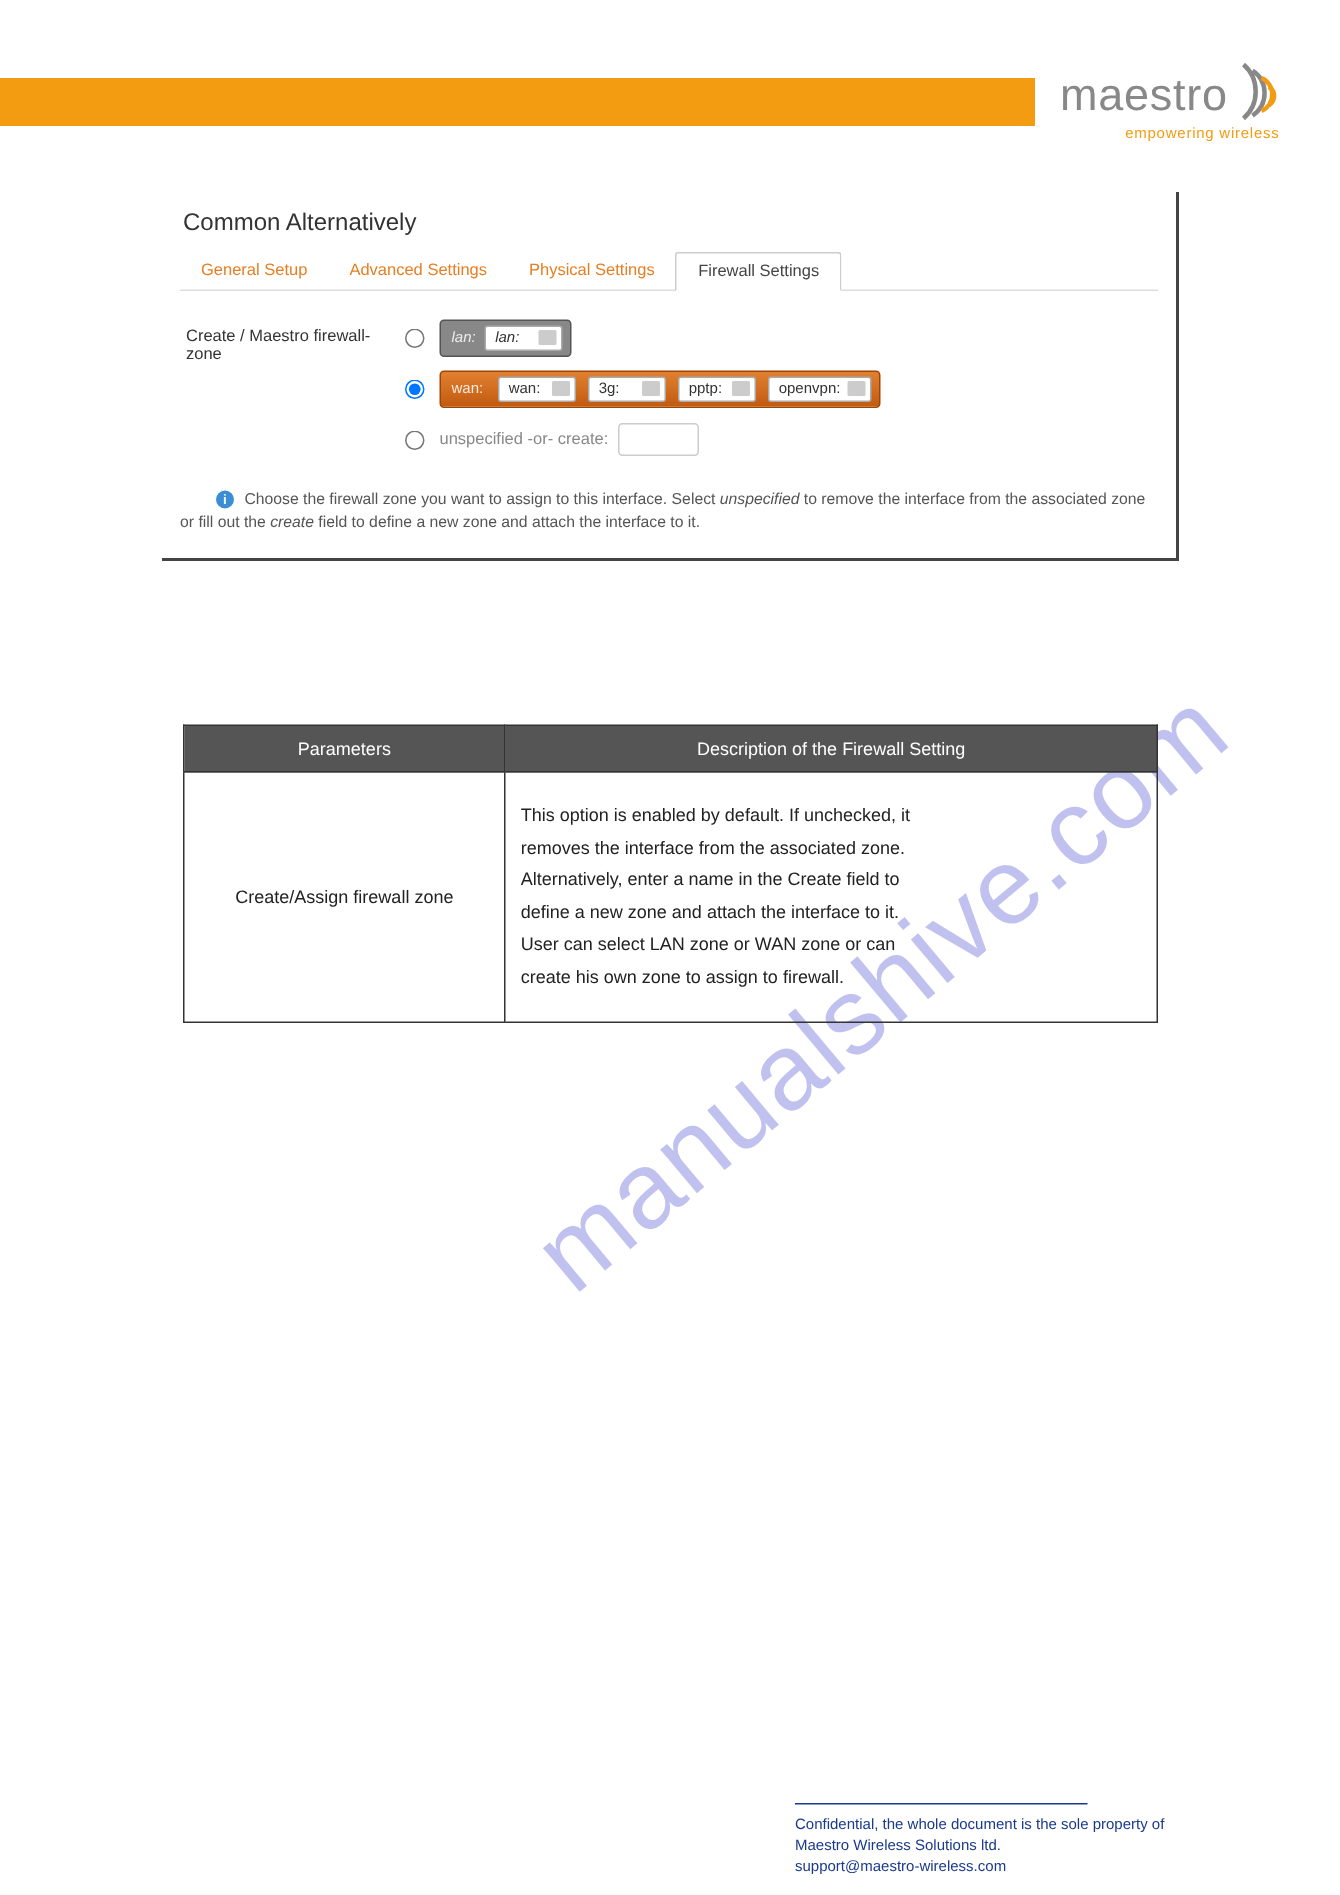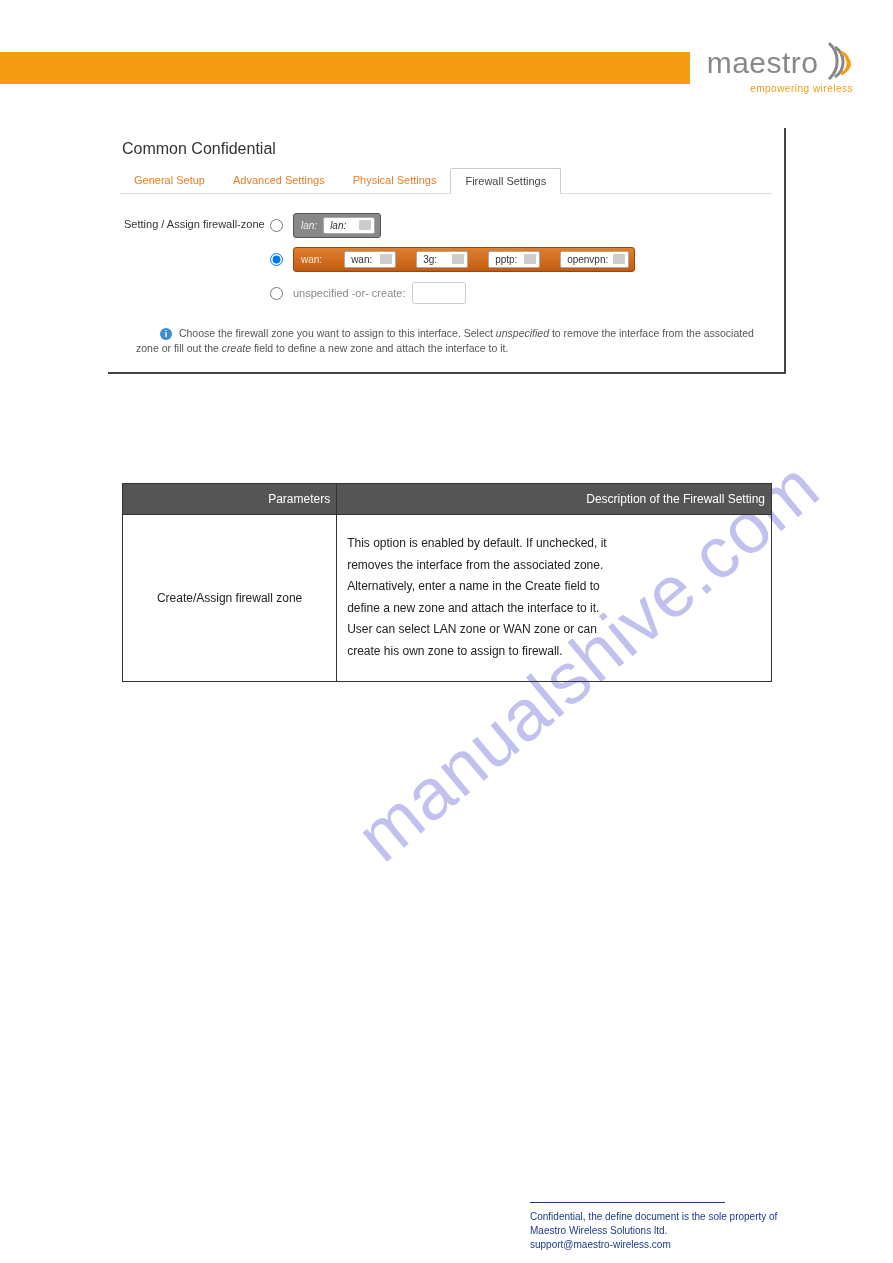--- a/index.html
+++ b/index.html
@@ -111,21 +111,21 @@
     font-style: italic;
   }
   .zone-orange {
     background: #d2691e;
     background: linear-gradient(#e08030, #c25a10);
     border: 1px solid #a04500;
     border-radius: 3px;
     padding: 3px 5px;
     display: flex;
     align-items: center;
-    gap: 20px;
+    gap: 8px;
   }
   .iface {
     background: #fff;
     border: 1px solid #aaa;
     border-radius: 2px;
     padding: 2px 20px 2px 6px;
     font-size: 10px;
     color: #333;
     position: relative;
     min-width: 52px;
@@ -153,21 +153,21 @@
   .text-input {
     width: 54px;
     height: 22px;
     border: 1px solid #ccc;
     border-radius: 3px;
     margin-left: 6px;
   }
   .help-row {
     font-size: 10.5px;
     color: #555;
-    margin: 12px 0 16px 16px;
+    margin: 12px 0 16px 0;
     line-height: 1.45;
   }
   .help-row .info {
     display: inline-block;
     width: 12px;
     height: 12px;
     border-radius: 50%;
     background: #3b8dd6;
     color: #fff;
     font-size: 9px;
@@ -212,21 +212,21 @@
     position: absolute;
     top: 483px;
     left: 122px;
     width: 650px;
     border-collapse: collapse;
     font-size: 12px;
   }
   .desc-table th {
     background: #555;
     color: #fff;
-    text-align: right;
+    text-align: center;
     padding: 8px 6px;
     border: 1px solid #333;
     font-weight: 400;
   }
   .desc-table td {
     border: 1px solid #333;
     padding: 18px 10px;
     vertical-align: middle;
     color: #222;
   }
@@ -272,31 +272,31 @@
       </svg>
     </span>
   </div>
   <div class="tag">empowering wireless</div>
 </div>
 
 <div class="watermark">manualshive.com</div>
 
 <div class="screenshot">
   <div class="sc-inner">
-    <h2 class="sc-title">Common Confidential</h2>
+    <h2 class="sc-title">Common Alternatively</h2>
 
     <div class="tabbar">
       <div class="tab">General Setup</div>
       <div class="tab">Advanced Settings</div>
       <div class="tab">Physical Settings</div>
       <div class="tab active">Firewall Settings</div>
     </div>
 
     <div class="form-row">
-      <div class="form-label">Setting / Assign firewall-zone</div>
+      <div class="form-label">Create / Maestro firewall-zone</div>
       <div class="radio-col">
         <div class="radio-row">
           <input type="radio" name="fz" style="">
           <div class="zone-grey">
             <span class="zone-tag">lan:</span>
             <span class="iface"><span>lan:</span><span class="ico"></span></span>
           </div>
         </div>
         <div class="radio-row">
           <input type="radio" name="fz" checked="" style="">
@@ -342,16 +342,16 @@
         <div>define a new zone and attach the interface to it.</div>
         <div>User can select LAN zone or WAN zone or can</div>
         <div>create his own zone to assign to firewall.</div>
       </td>
     </tr>
   </tbody>
 </table>
 
 <div class="footer-sep"></div>
 <div class="footer-text">
-  <div>Confidential, the define document is the sole property of</div>
+  <div>Confidential, the whole document is the sole property of</div>
   <div>Maestro Wireless Solutions ltd.</div>
   <div>support@maestro-wireless.com</div>
 </div>
 
 </body></html>

